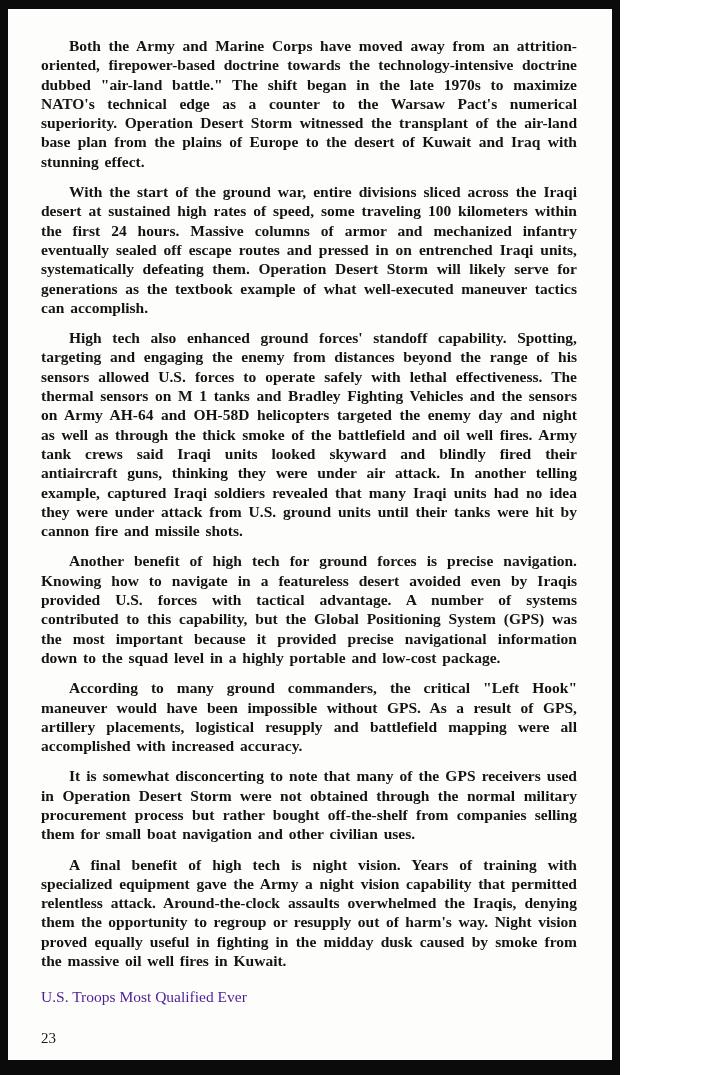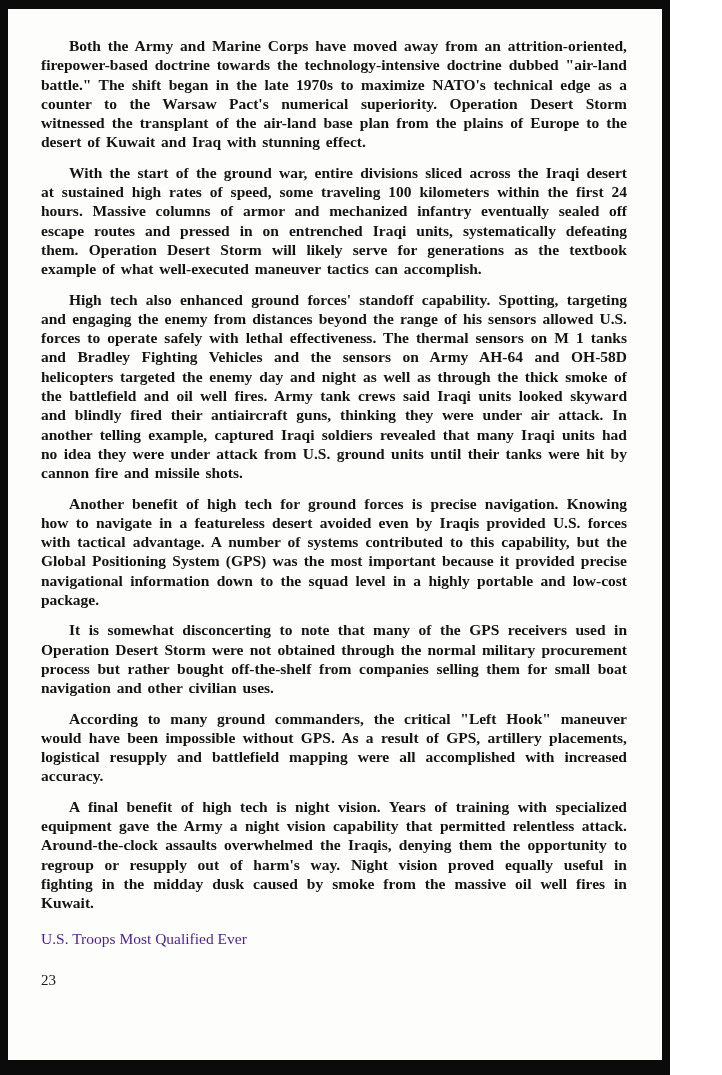--- a/index.html
+++ b/index.html
@@ -2,21 +2,21 @@
 <html><head>
 <meta charset="utf-8">
 <style>
   html, body {
     margin: 0;
     padding: 0;
     background: #ffffff;
   }
   .page {
     position: relative;
-    width: 670px;
+    width: 620px;
     height: 1075px;
     box-sizing: border-box;
     background: #fdfdfb;
     border-style: solid;
     border-color: #0b0b0b;
     border-width: 9px 8px 15px 8px;
     overflow: hidden;
     font-family: "Liberation Serif", "DejaVu Serif", serif;
   }
   .content {
@@ -54,23 +54,23 @@
   <div class="content">
 
     <p class="body-para">Both the Army and Marine Corps have moved away from an attrition-oriented, firepower-based doctrine towards the technology-intensive doctrine dubbed "air-land battle." The shift began in the late 1970s to maximize NATO's technical edge as a counter to the Warsaw Pact's numerical superiority. Operation Desert Storm witnessed the transplant of the air-land base plan from the plains of Europe to the desert of Kuwait and Iraq with stunning effect.</p>
 
     <p class="body-para">With the start of the ground war, entire divisions sliced across the Iraqi desert at sustained high rates of speed, some traveling 100 kilometers within the first 24 hours. Massive columns of armor and mechanized infantry eventually sealed off escape routes and pressed in on entrenched Iraqi units, systematically defeating them. Operation Desert Storm will likely serve for generations as the textbook example of what well-executed maneuver tactics can accomplish.</p>
 
     <p class="body-para">High tech also enhanced ground forces' standoff capability. Spotting, targeting and engaging the enemy from distances beyond the range of his sensors allowed U.S. forces to operate safely with lethal effectiveness. The thermal sensors on M 1 tanks and Bradley Fighting Vehicles and the sensors on Army AH-64 and OH-58D helicopters targeted the enemy day and night as well as through the thick smoke of the battlefield and oil well fires. Army tank crews said Iraqi units looked skyward and blindly fired their antiaircraft guns, thinking they were under air attack. In another telling example, captured Iraqi soldiers revealed that many Iraqi units had no idea they were under attack from U.S. ground units until their tanks were hit by cannon fire and missile shots.</p>
 
     <p class="body-para">Another benefit of high tech for ground forces is precise navigation. Knowing how to navigate in a featureless desert avoided even by Iraqis provided U.S. forces with tactical advantage. A number of systems contributed to this capability, but the Global Positioning System (GPS) was the most important because it provided precise navigational information down to the squad level in a highly portable and low-cost package.</p>
 
+    <p class="body-para">According to many ground commanders, the critical "Left Hook" maneuver would have been impossible without GPS. As a result of GPS, artillery placements, logistical resupply and battlefield mapping were all accomplished with increased accuracy.</p>
+
     <p class="body-para">It is somewhat disconcerting to note that many of the GPS receivers used in Operation Desert Storm were not obtained through the normal military procurement process but rather bought off-the-shelf from companies selling them for small boat navigation and other civilian uses.</p>
-
-    <p class="body-para">According to many ground commanders, the critical "Left Hook" maneuver would have been impossible without GPS. As a result of GPS, artillery placements, logistical resupply and battlefield mapping were all accomplished with increased accuracy.</p>
 
     <p class="body-para">A final benefit of high tech is night vision. Years of training with specialized equipment gave the Army a night vision capability that permitted relentless attack. Around-the-clock assaults overwhelmed the Iraqis, denying them the opportunity to regroup or resupply out of harm's way. Night vision proved equally useful in fighting in the midday dusk caused by smoke from the massive oil well fires in Kuwait.</p>
 
     <h2 class="section-heading">U.S. Troops Most Qualified Ever</h2>
 
 
     <div class="page-number">23</div>
 
   </div>
 </div>

